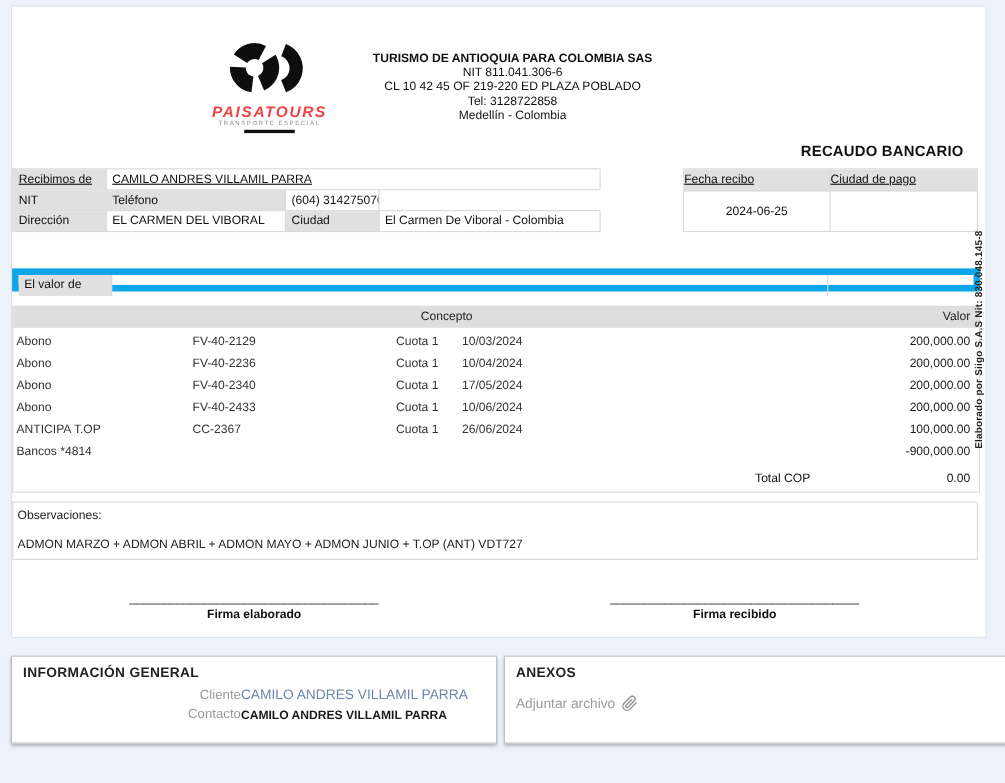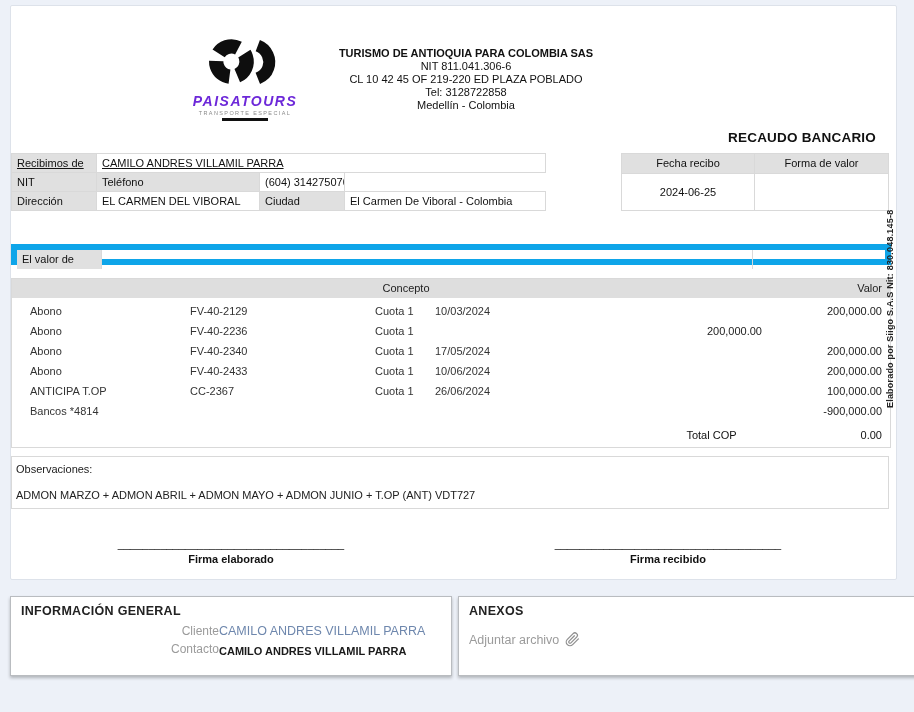--- a/index.html
+++ b/index.html
@@ -4,21 +4,21 @@
 <style>
   * { margin:0; padding:0; box-sizing:border-box; }
   html,body { width:914px; height:712px; }
   body { font-family:"Liberation Sans", sans-serif; background:#edf1f8; position:relative; overflow:hidden; color:#111; }
 
   .document { position:absolute; left:10px; top:5px; width:887px; height:575px; background:#fff; border:1px solid #dde2ea; border-radius:2px; }
 
   
   .logo { position:absolute; left:168px; top:30px; width:132px; text-align:center; }
   .logo svg { display:block; margin:0 auto; }
-  .brand-name { font-size:14px; font-weight:800; font-style:italic; letter-spacing:1.5px; color:#6d28d9; margin-top:1px; }
+  .brand-name { font-size:14px; font-weight:800; font-style:italic; letter-spacing:1.5px; color:#ef4444; margin-top:1px; }
   .brand-tagline { font-size:5.5px; letter-spacing:1.4px; color:#8a8a8a; margin-top:1px; }
   .brand-underline { width:46px; height:3px; background:#101010; margin:2px auto 0; }
 
   .company { position:absolute; left:255px; top:41px; width:400px; text-align:center; font-size:11px; line-height:13px; }
   .company span { display:block; }
   .company .bold { font-weight:bold; }
 
   .receipt-head { position:absolute; right:20px; top:76px; text-align:right;margin-top:48px; }
   .receipt-title { font-size:13.5px; font-weight:bold; letter-spacing:0.2px; }
   .receipt-no { margin-top:10px; font-size:12.5px; font-weight:bold; }
@@ -26,38 +26,38 @@
 
   
   .client-table { position:absolute; left:0; top:147px; width:535px; border-top:1px solid #d9d9d9; border-left:1px solid #d9d9d9; font-size:11px; }
   .ct-row { display:grid; height:19px; line-height:18px; border-bottom:1px solid #d9d9d9; }
   .ct-row.r1 { grid-template-columns:85px 1fr;text-decoration:underline; }
   .ct-row.r2 { grid-template-columns:85px 163px 85px 1fr; }
   .ct-cell { border-right:1px solid #d9d9d9; padding:0 5px; white-space:nowrap; overflow:hidden; }
   .ct-label { background:#e0e0e0; }
 
   .payment-table { position:absolute; left:610px; top:147px; width:268px; border:1px solid #d9d9d9; font-size:11px; }
-  .pt-head { display:grid; grid-template-columns:1fr 1fr; background:#e0e0e0; height:20px; line-height:19px; text-align:center; border-bottom:1px solid #d9d9d9; }
+  .pt-head { display:grid; grid-template-columns:1fr 1fr; background:#e0e0e0; height:20px; line-height:19px; border-bottom:1px solid #d9d9d9;text-decoration:underline; }
   .pt-head div:first-child { border-right:1px solid #d9d9d9; }
   .pt-body { display:grid; grid-template-columns:1fr 1fr; height:36px; }
   .pt-body div { display:flex; align-items:center; justify-content:center; }
   .pt-body div:first-child { border-right:1px solid #d9d9d9; }
 
   
   .valor-row { position:absolute; left:0; top:238px; width:880px; height:21px; display:grid; grid-template-columns:85px 651px 1fr; border:6px solid #0ea5e9; font-size:11px; line-height:19px; }
   .valor-label { background:#e0e0e0; padding:0 5px; border-right:1px solid #d9d9d9; }
   .valor-input { border-right:1px solid #d9d9d9; }
 
   
   .concepto-table { position:absolute; left:0; top:272px; width:880px; border:1px solid #d9d9d9; font-size:11px; color:#333; }
   .concepto-head { display:grid; grid-template-columns:1fr 90px; height:19px; line-height:19px; background:#dedede; color:#222; }
   .concepto-head .ch { text-align:center; }
   .concepto-head .vh { text-align:right; padding-right:8px; }
   .rows { padding-top:3px; }
-  .row { display:grid; grid-template-columns:160px 185px 60px 1fr 120px; height:20px; line-height:20px; padding-left:18px; }
+  .row { display:grid; grid-template-columns:160px 185px 60px 1fr 120px; height:20px; line-height:20px; padding-left:3px; }
   .row .valor { text-align:right; padding-right:8px; color:#222; }
   .total-row { display:flex; justify-content:flex-end; height:20px; line-height:20px; margin:4px 0 2px; color:#111; }
   .total-label { margin-right:124px; }
   .total-value { padding-right:8px; }
 
   
   .observaciones { position:absolute; left:0; top:450px; width:878px; height:53px; border:1px solid #d9d9d9; font-size:11px; color:#222; padding:6px 4px; }
   .obs-text { margin-top:14px; white-space:nowrap; }
 
   
@@ -125,21 +125,21 @@
       <div class="ct-cell ct-label">Dirección</div>
       <div class="ct-cell">EL CARMEN DEL VIBORAL</div>
       <div class="ct-cell ct-label">Ciudad</div>
       <div class="ct-cell">El Carmen De Viboral - Colombia</div>
     </div>
   </div>
 
   <div class="payment-table">
     <div class="pt-head">
       <div>Fecha recibo</div>
-      <div>Forma de valor</div>
+      <div>Ciudad de pago</div>
     </div>
     <div class="pt-body">
       <div>2024-06-25</div>
       <div></div>
     </div>
   </div>
 
   <div class="valor-row">
     <div class="valor-label">El valor de</div>
     <div class="valor-input"></div>
@@ -156,20 +156,21 @@
         <div>Abono</div>
         <div>FV-40-2129</div>
         <div>Cuota 1</div>
         <div>10/03/2024</div>
         <div class="valor">200,000.00</div>
       </div>
       <div class="row">
         <div>Abono</div>
         <div>FV-40-2236</div>
         <div>Cuota 1</div>
+        <div>10/04/2024</div>
         <div class="valor">200,000.00</div>
       </div>
       <div class="row">
         <div>Abono</div>
         <div>FV-40-2340</div>
         <div>Cuota 1</div>
         <div>17/05/2024</div>
         <div class="valor">200,000.00</div>
       </div>
       <div class="row">

